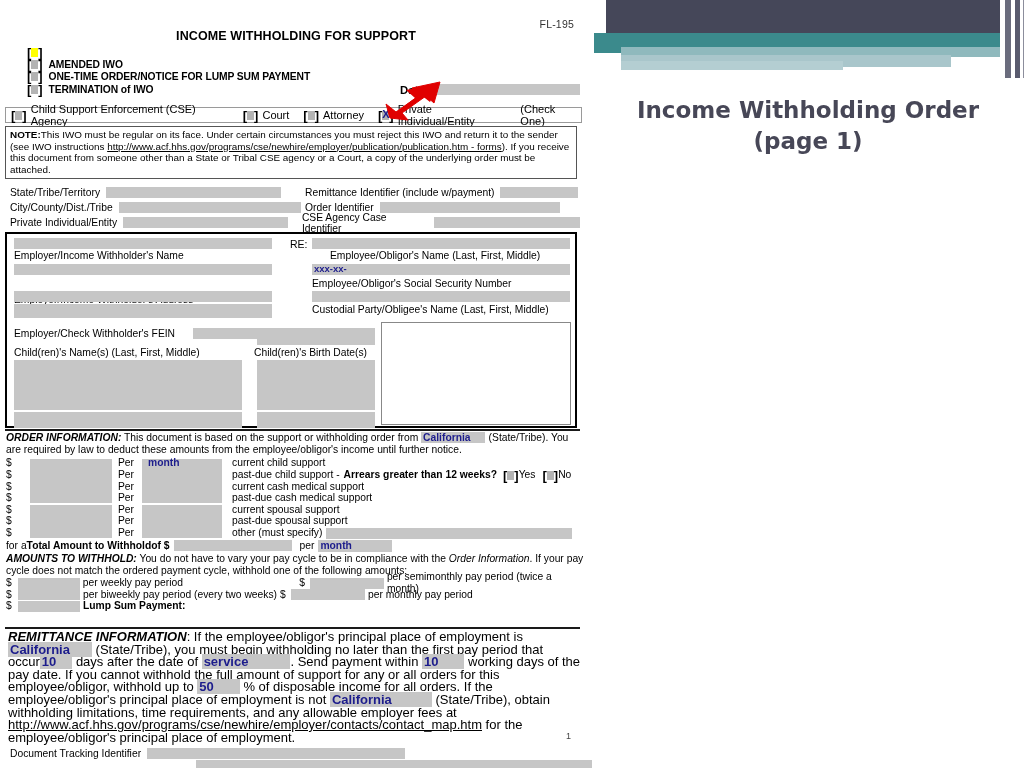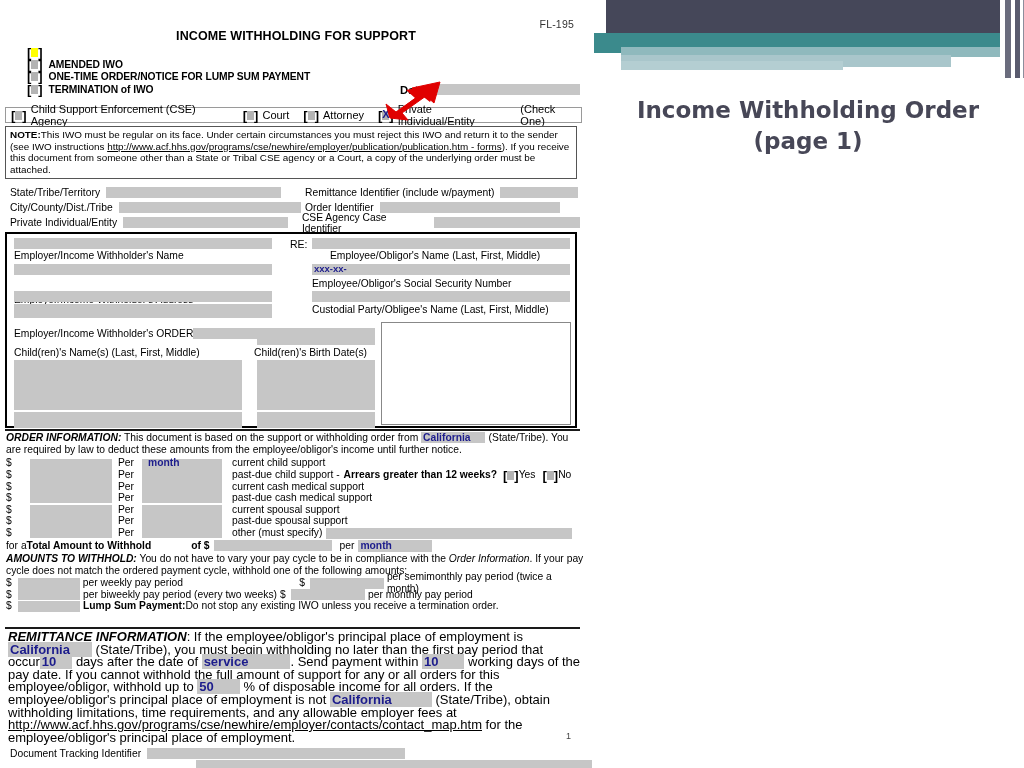--- a/index.html
+++ b/index.html
@@ -235,21 +235,21 @@
     <div class="empbox">
       <span class="re">RE:</span>
 
       <span class="fill" style="position:absolute;left:7px;top:4px;width:258px;"></span>
       <span class="lbl" style="position:absolute;left:7px;top:16px;">Employer/Income Withholder's Name</span>
       <span class="fill" style="position:absolute;left:7px;top:30px;width:258px;"></span>
       <span class="lbl" style="position:absolute;left:7px;top:60px;">Employer/Income Withholder's Address</span>
       <span class="fill" style="position:absolute;left:7px;top:57px;width:258px;"></span>
       <span class="fill" style="position:absolute;left:7px;top:70px;width:258px;height:14px;"></span>
 
-      <span class="lbl" style="position:absolute;left:7px;top:94px;">Employer/Income Withholder's ORDER</span>
+      <span class="lbl" style="position:absolute;left:7px;top:94px;">Employer/Check Withholder's FEIN</span>
       <span class="fill" style="position:absolute;left:186px;top:94px;width:182px;"></span>
 
       <span class="lbl" style="position:absolute;left:7px;top:113px;">Child(ren)'s Name(s) (Last, First, Middle)</span>
       <span class="fill" style="position:absolute;left:7px;top:126px;width:228px;height:50px;"></span>
       <span class="fill" style="position:absolute;left:7px;top:178px;width:228px;height:16px;"></span>
 
       <span class="lbl" style="position:absolute;left:247px;top:113px;">Child(ren)'s Birth Date(s)</span>
       <span class="fill" style="position:absolute;left:250px;top:126px;width:118px;height:50px;"></span>
       <span class="fill" style="position:absolute;left:250px;top:178px;width:118px;height:16px;"></span>
       <span class="fill" style="position:absolute;left:250px;top:100px;width:118px;"></span>
@@ -338,21 +338,21 @@
           <span style="width:104px;"></span>
           <span style="width:30px;">Per</span>
           <span style="width:84px;"></span>
           <span>other (must specify)</span>
           <span class="fill" style="width:246px;margin-left:4px;"></span>
         </div>
 
         <div class="amtrow" style="margin-top:1px;">
           <span>for a </span>
           <span style="font-weight:bold;">Total Amount to Withhold</span>
-          <span style="font-weight:bold;margin-left:40px;"> of $</span>
+          <span style="font-weight:bold;"> of $</span>
           <span class="fill" style="width:118px;margin-left:4px;"></span>
           <span style="margin-left:8px;">per</span>
           <span style="background:#c6c6c6;margin-left:4px;padding:0 40px 0 2px;"><span class="blue">month</span></span>
         </div>
       </div>
 
       <div style="margin-top:1px;">
         <div>
           <span class="oi-title">AMOUNTS TO WITHHOLD:</span><span> You do not have to vary your pay cycle to be in compliance with the </span><span style="font-style:italic;">Order Information</span><span>. If your pay cycle does not match the ordered payment cycle, withhold one of the following amounts:</span>
         </div>
@@ -369,21 +369,20 @@
           <span class="fill" style="width:62px;margin-left:4px;"></span>
           <span style="margin-left:3px;">per biweekly pay period (every two weeks)</span>
           <span class="dollar" style="margin-left:3px;">$</span>
           <span class="fill" style="width:74px;margin-left:3px;"></span>
           <span style="margin-left:3px;">per monthly pay period</span>
         </div>
         <div class="amtrow">
           <span class="dollar">$</span>
           <span class="fill" style="width:62px;margin-left:4px;"></span>
           <span style="font-weight:bold;margin-left:3px;">Lump Sum Payment:</span>
-          <span> Do not stop any existing IWO unless you receive a termination order.</span>
         </div>
       </div>
     </div>
 
     <div class="sep" style="top:627px;"></div>
     <div class="remit">
       <span class="oi-title">REMITTANCE INFORMATION</span><span>: If the employee/obligor's principal place of employment is </span><span class="hl" style="padding-right:22px;">California</span><span> (State/Tribe), you must begin withholding no later than the first pay period that occur</span><span class="hl" style="padding-right:16px;">10</span><span> days after the date of </span><span class="hl" style="padding-right:42px;">service</span><span>. Send payment within </span><span class="hl" style="padding-right:26px;">10</span><span> working days of the pay date. If you cannot withhold the full amount of support for any or all orders for this employee/obligor, withhold up to </span><span class="hl" style="padding-right:26px;">50</span><span> % of disposable income for all orders. If the employee/obligor's principal place of employment is not </span><span class="hl" style="padding-right:40px;">California</span><span> (State/Tribe), obtain withholding limitations, time requirements, and any allowable employer fees at </span><span class="ulink">http://www.acf.hhs.gov/programs/cse/newhire/employer/contacts/contact_map.htm</span><span> for the employee/obligor's principal place of employment.</span>
     </div>
 
     <div class="pageno">1</div>

